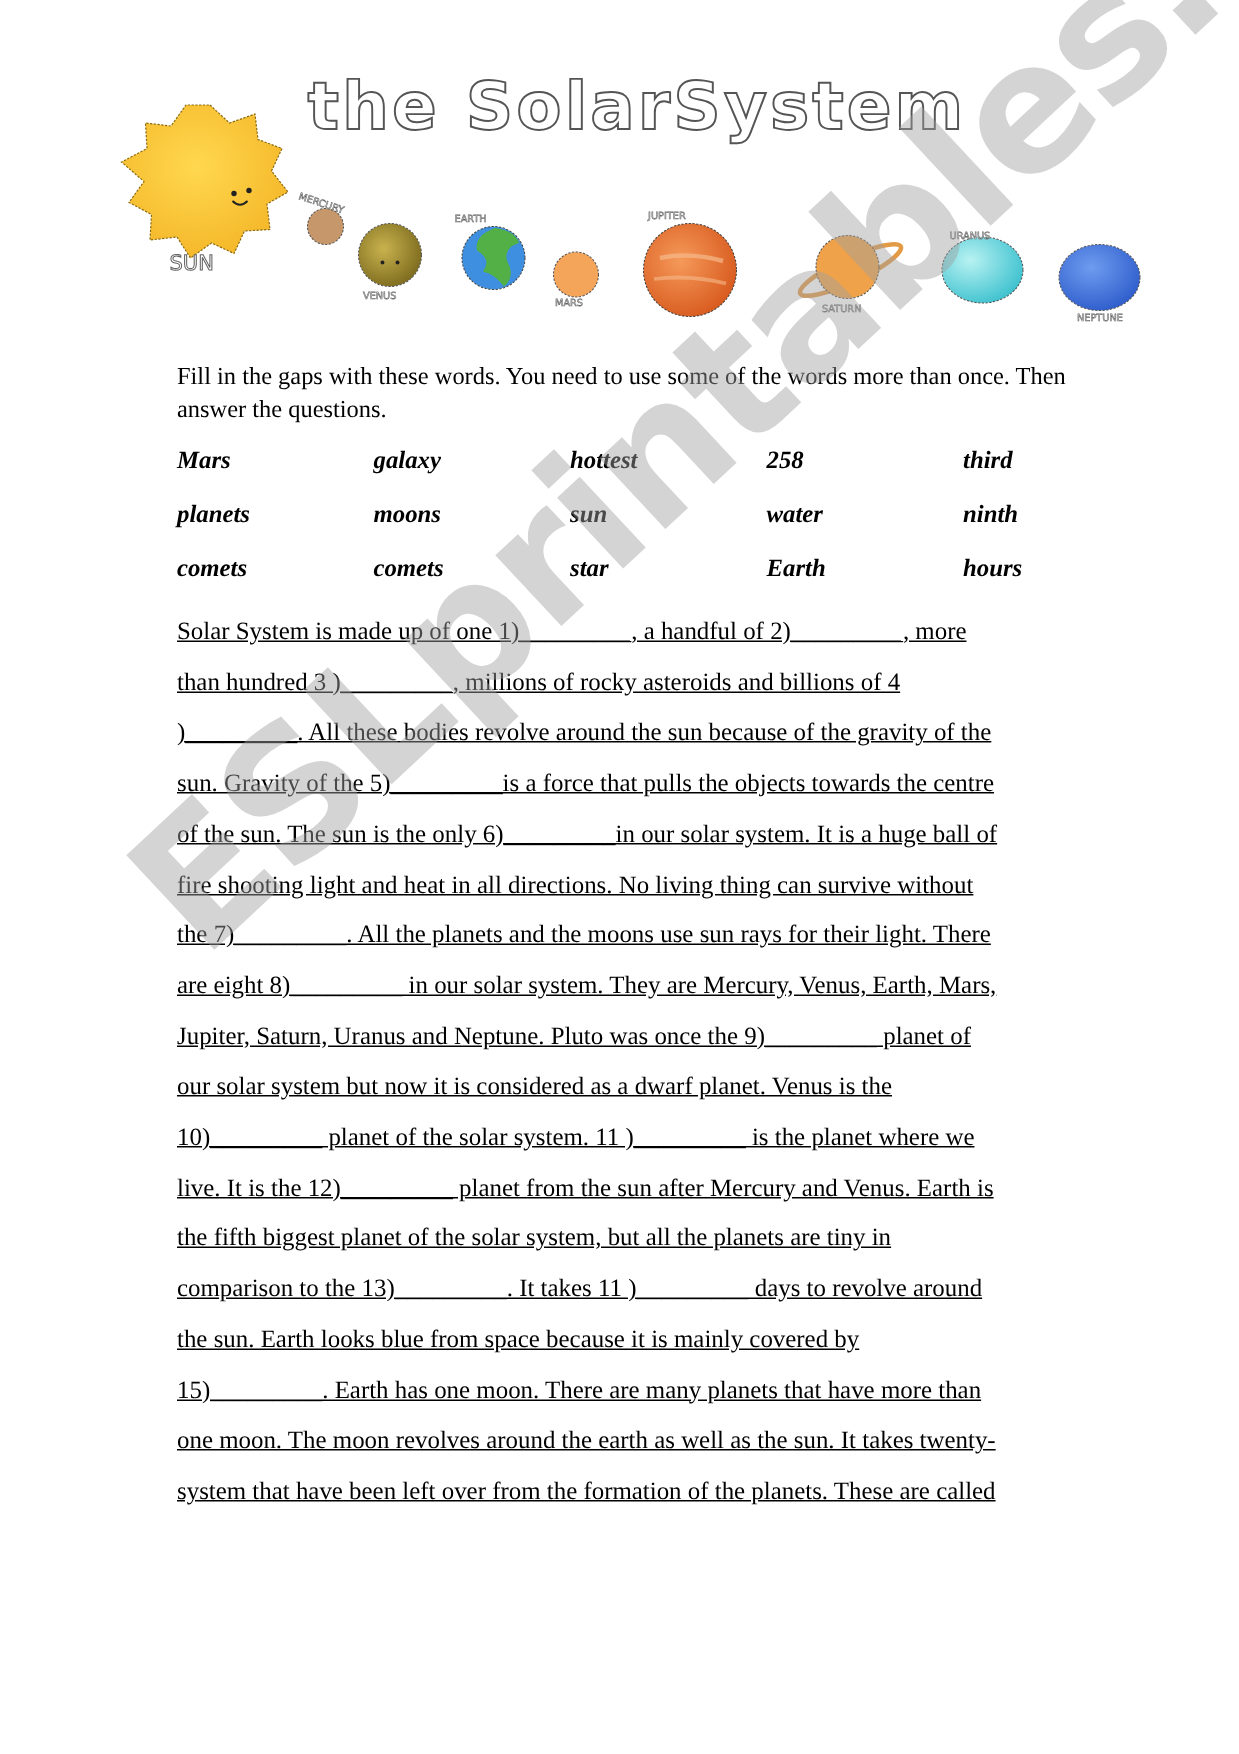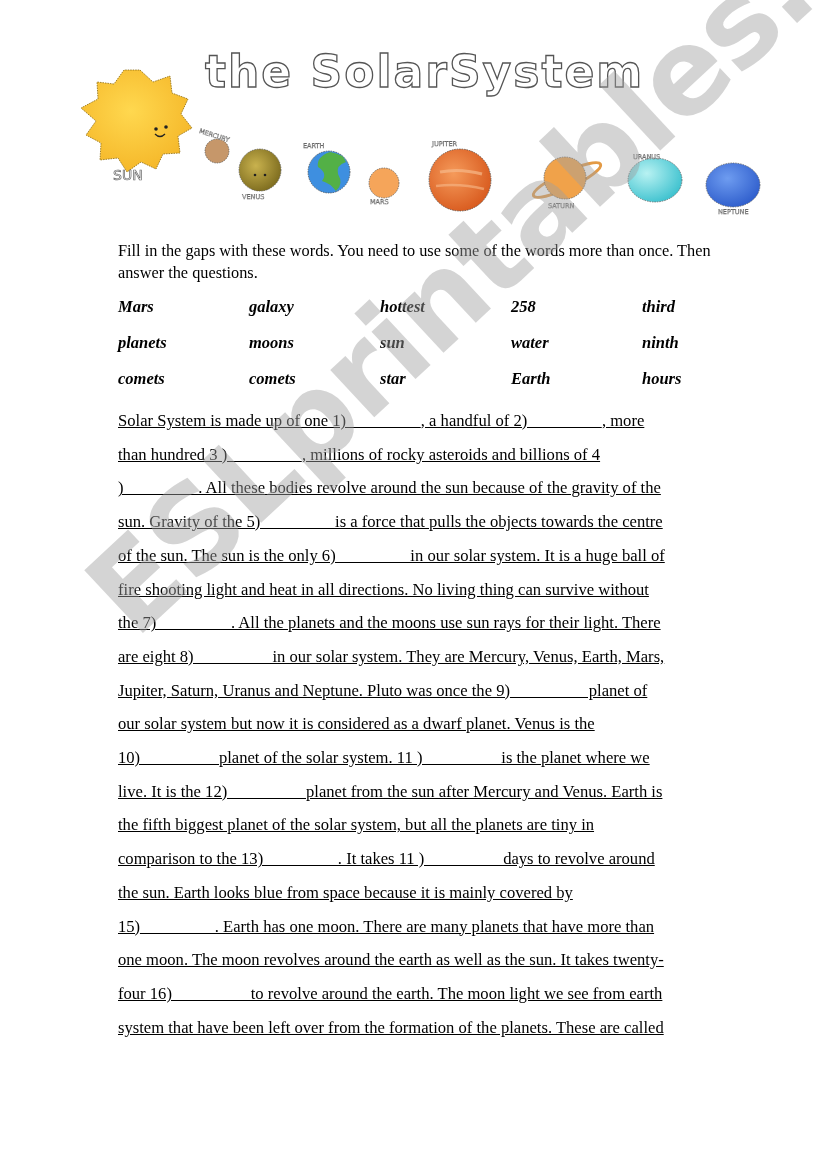--- a/index.html
+++ b/index.html
@@ -137,18 +137,17 @@
     <p>are eight 8)_________ in our solar system. They are Mercury, Venus, Earth, Mars,</p>
     <p>Jupiter, Saturn, Uranus and Neptune. Pluto was once the 9)_________ planet of</p>
     <p>our solar system but now it is considered as a dwarf planet. Venus is the</p>
     <p>10)_________ planet of the solar system. 11 )_________ is the planet where we</p>
     <p>live. It is the 12)_________ planet from the sun after Mercury and Venus. Earth is</p>
     <p>the fifth biggest planet of the solar system, but all the planets are tiny in</p>
     <p>comparison to the 13)_________. It takes 11 )_________ days to revolve around</p>
     <p>the sun. Earth looks blue from space because it is mainly covered by</p>
     <p>15)_________. Earth has one moon. There are many planets that have more than</p>
     <p>one moon. The moon revolves around the earth as well as the sun. It takes twenty-</p>
-    <p>four 16)_________ to revolve around the earth. The moon light we see from earth</p>
     <p>system that have been left over from the formation of the planets. These are called</p>
   </div>
 
   <div class="watermark">ESLprintables.com</div>
 </div>
 
 </body></html>

